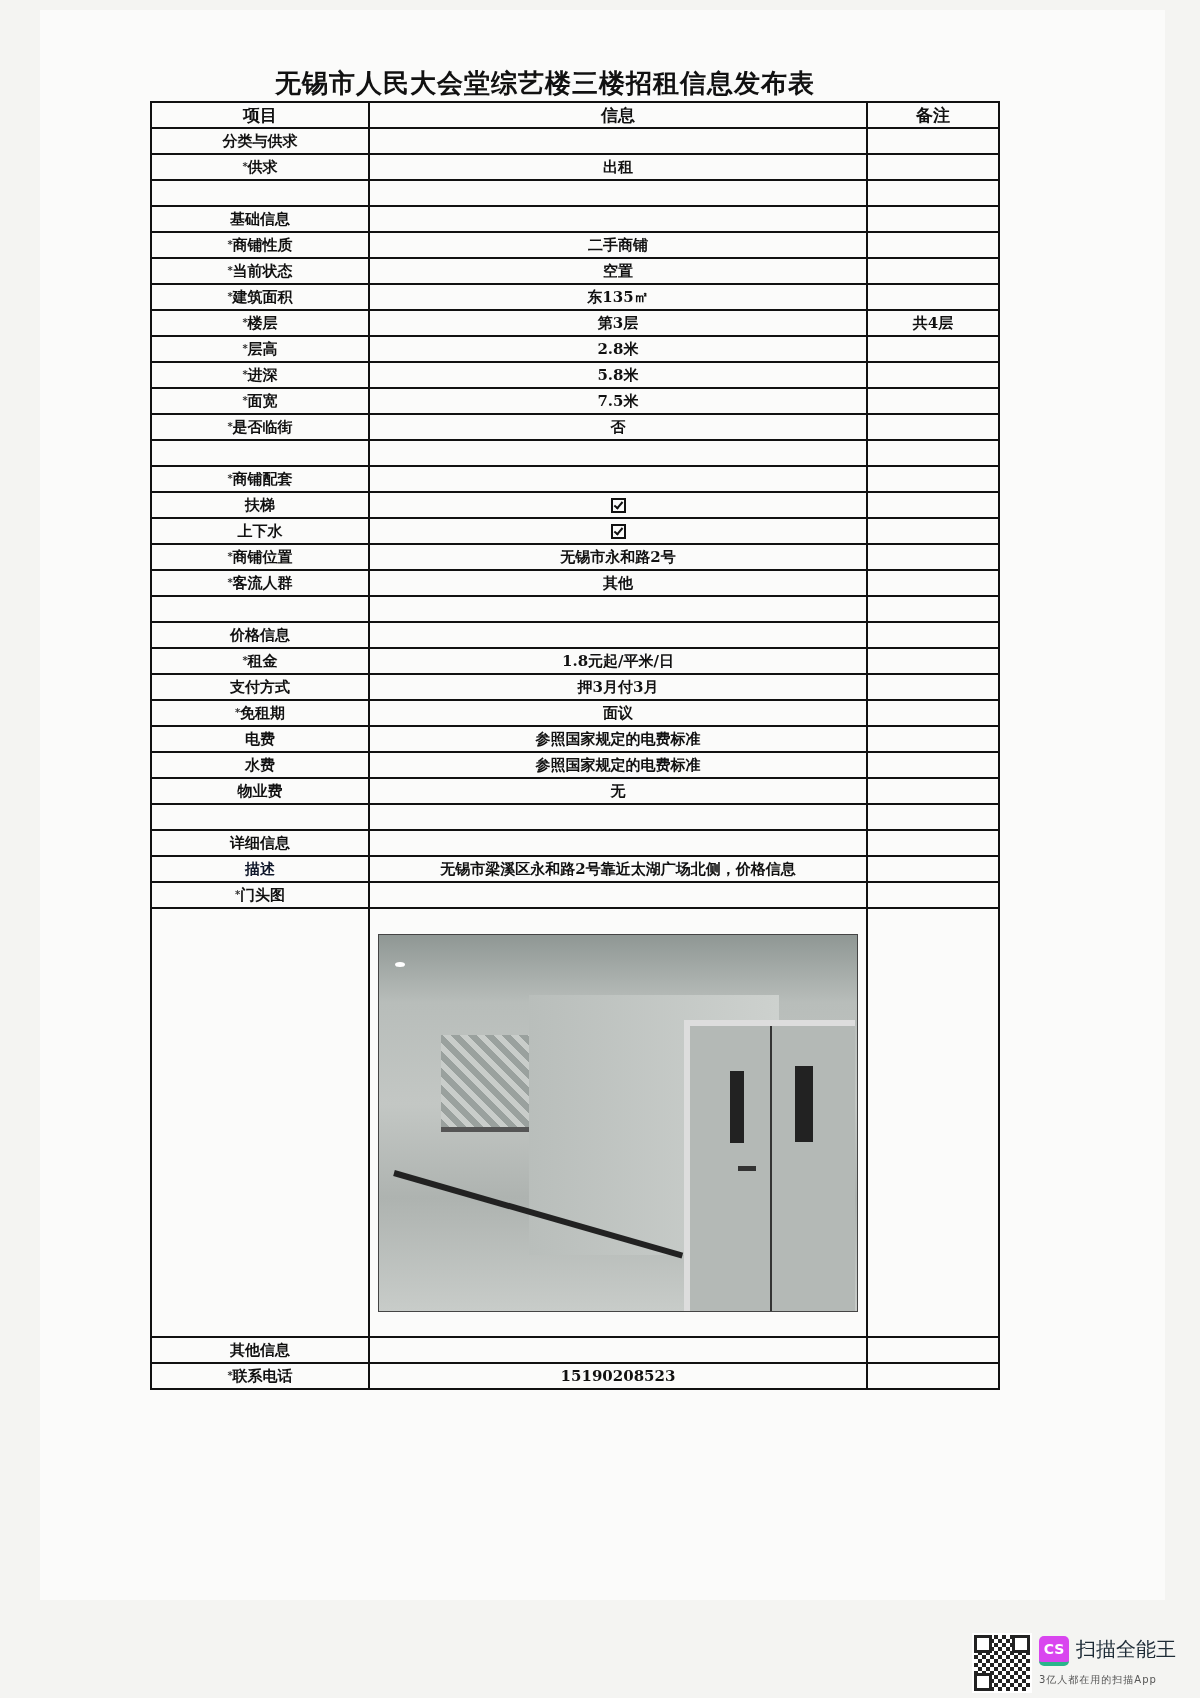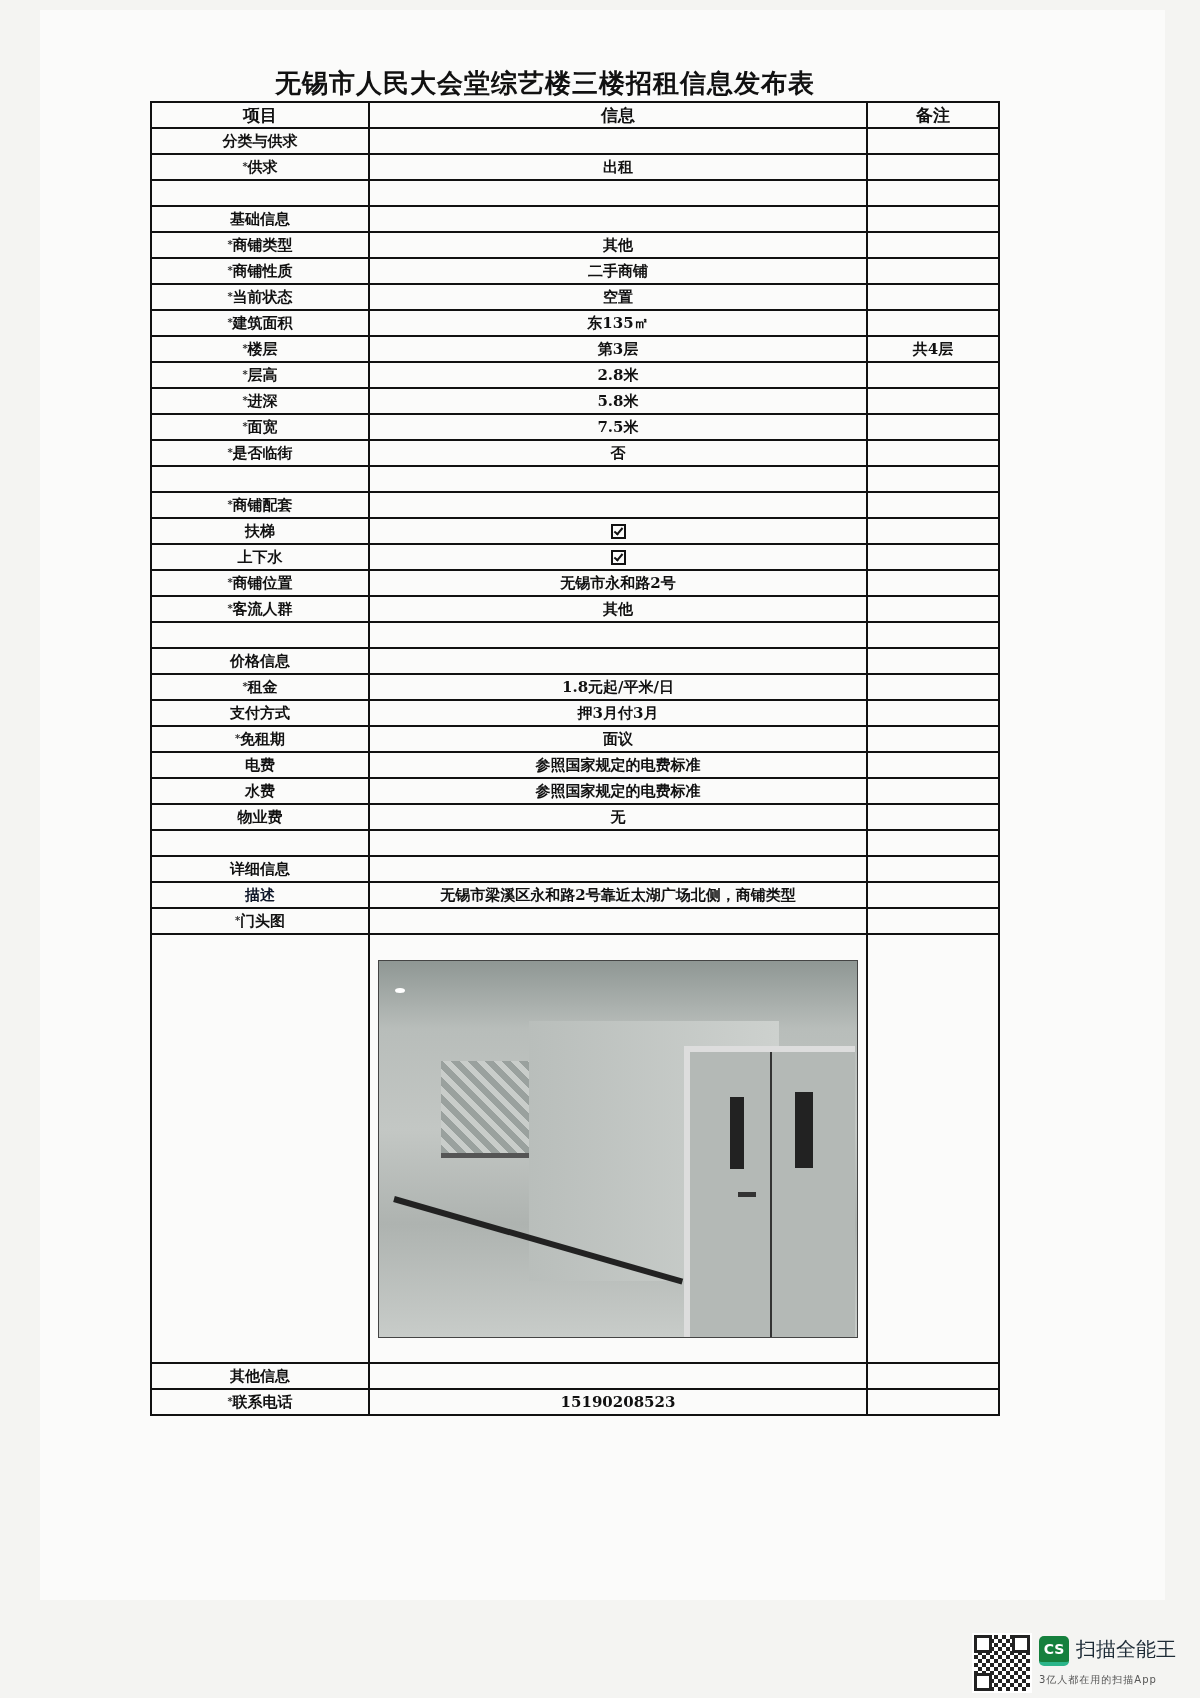--- a/index.html
+++ b/index.html
@@ -26,21 +26,21 @@
   .ph-door { position:absolute; left:305px; top:85px; width:165px; height:290px; background:#b4b9b6; border-left:6px solid #ddd; border-top:6px solid #ddd; }
   .ph-door .mid { position:absolute; left:80px; top:0; width:2px; height:100%; background:#333; }
   .ph-door .win1 { position:absolute; left:40px; top:45px; width:14px; height:72px; background:#222; }
   .ph-door .win2 { position:absolute; left:105px; top:40px; width:18px; height:76px; background:#222; }
   .ph-door .handle { position:absolute; left:48px; top:140px; width:18px; height:5px; background:#333; }
   .ph-base { position:absolute; left:15px; top:235px; width:300px; height:6px; background:#222; transform:rotate(16deg); transform-origin:left; }
   .ph-light { position:absolute; left:16px; top:27px; width:10px; height:5px; border-radius:50%; background:#fff; }
   .qr { position:absolute; left:972px; top:1633px; width:56px; height:56px;
         background:repeating-conic-gradient(#222 0 25%, #fff 0 50%) 0 0/8px 8px; border:2px solid #fff; }
   .qr .f { position:absolute; width:12px; height:12px; border:3px solid #222; background:#fff; }
-  .cs-logo { position:absolute; left:1039px; top:1636px; width:30px; height:30px; background:#15803d; color:#fff; border-radius:5px;
+  .cs-logo { position:absolute; left:1039px; top:1636px; width:30px; height:30px; background:#d946ef; color:#fff; border-radius:5px;
              font-weight:bold; font-size:14px; text-align:center; line-height:26px; border-bottom:4px solid #2bb58a; box-sizing:border-box; }
   .cs-name { position:absolute; left:1076px; top:1636px; font-size:20px; color:#1d2b36; }
   .cs-tag { position:absolute; left:1039px; top:1673px; font-size:10px; color:#555; letter-spacing:1px;text-align:right; }
 </style>
 </head>
 <body>
 
 <div class="paper"></div>
 
 <div class="title">无锡市人民大会堂综艺楼三楼招租信息发布表</div>
@@ -71,25 +71,20 @@
         <td><span></span></td>
         <td class="val"></td>
         <td class="val"></td>
       </tr>
       <tr>
         <td><span>基础信息</span></td>
         <td class="val"></td>
         <td class="val"></td>
       </tr>
       <tr>
-        <td><span class="req">*</span><span>商铺类型</span></td>
-        <td class="val">其他</td>
-        <td class="val"></td>
-      </tr>
-      <tr>
         <td><span class="req">*</span><span>商铺性质</span></td>
         <td class="val">二手商铺</td>
         <td class="val"></td>
       </tr>
       <tr>
         <td><span class="req">*</span><span>当前状态</span></td>
         <td class="val">空置</td>
         <td class="val"></td>
       </tr>
       <tr>
@@ -197,21 +192,21 @@
         <td class="val"></td>
         <td class="val"></td>
       </tr>
       <tr>
         <td><span>详细信息</span></td>
         <td class="val"></td>
         <td class="val"></td>
       </tr>
       <tr>
         <td class="muted"><span>描述</span></td>
-        <td class="val">无锡市梁溪区永和路2号靠近太湖广场北侧，商铺类型</td>
+        <td class="val">无锡市梁溪区永和路2号靠近太湖广场北侧，价格信息</td>
         <td class="val"></td>
       </tr>
       <tr>
         <td class="big"><span class="req">*</span><span>门头图</span></td>
         <td class="val"></td>
         <td class="val"></td>
       </tr>
       <tr>
         <td class="photo-cell"></td>
         <td class="photo-cell">

